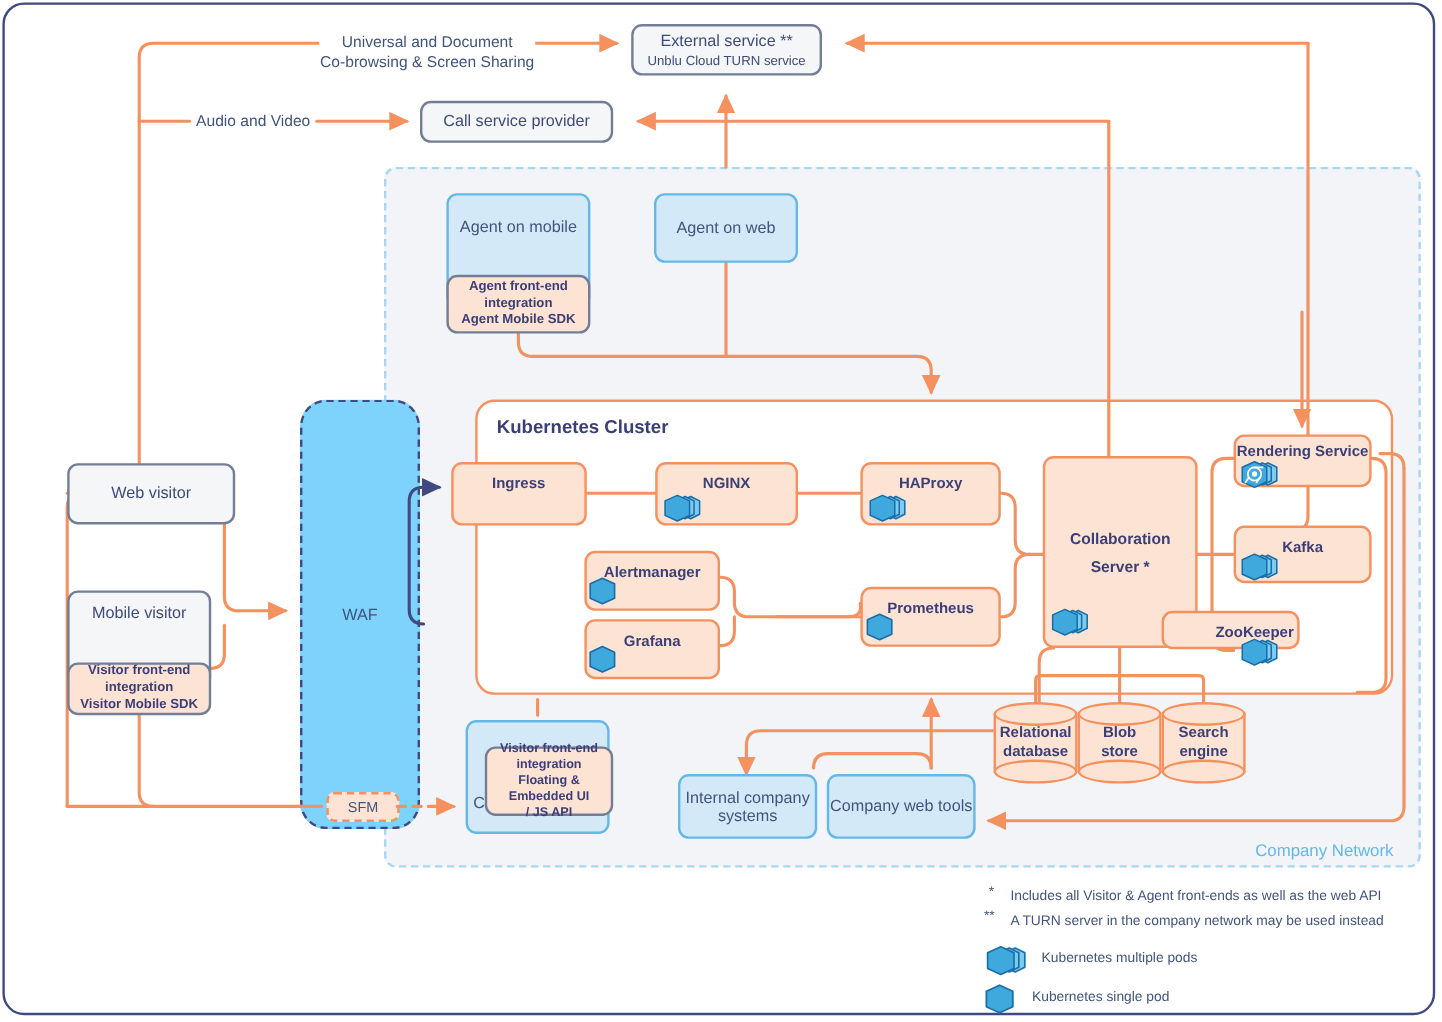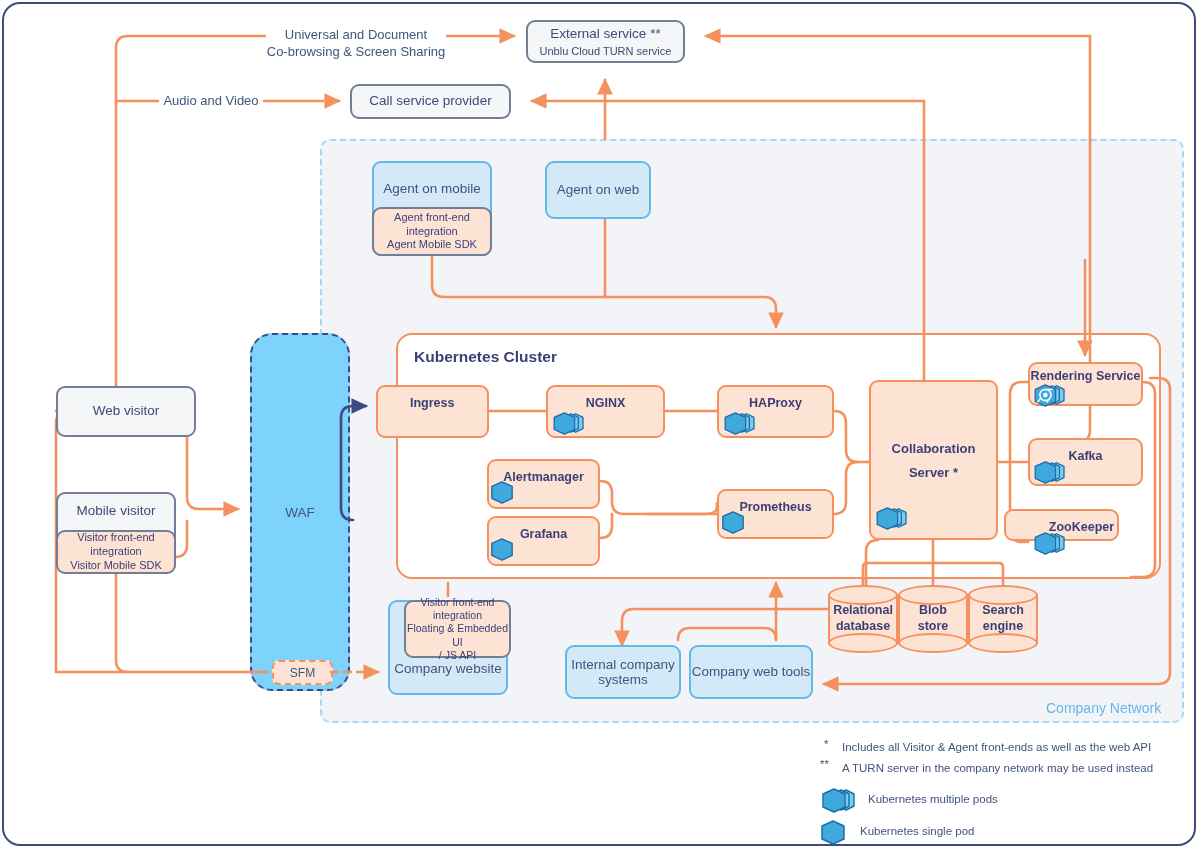--- a/index.html
+++ b/index.html
@@ -29,21 +29,21 @@
   .k8s{background:#fde3d4;border:2px solid #f4915e;border-radius:9px;
        color:#3b3f77;font-weight:bold;font-size:12.5px;
        align-items:flex-start;padding-top:9px;}
 
   
   .blue{background:#d3e9f8;border:2px solid #63b8e8;border-radius:9px;
         color:#41547e;font-size:13.5px;}
 
   
   .sdk{background:#fde3d4;border:2px solid #737e96;border-radius:9px;
-       color:#3b3f77;font-size:11px;font-weight:normal;line-height:1.25;}
+       color:#3b3f77;font-size:11px;font-weight:bold;line-height:1.25;margin-top:22px;}
 
   
   .region-company{
     position:absolute;background:#f2f4f8;border:2px dashed #a9d6f2;
     border-radius:10px;box-sizing:border-box;
   }
   .region-waf{
     position:absolute;background:#7dd3fc;border:2.5px dashed #3f4a80;
     border-radius:22px;box-sizing:border-box;
     display:flex;align-items:center;justify-content:center;
@@ -231,21 +231,21 @@
 
   <div class="node blue" style="left:372px;top:161px;width:120px;height:95px;align-items:flex-start;padding-top:18px;">
     <span class="lbl">Agent on mobile</span>
   </div>
   <div class="node sdk" style="left:372px;top:207px;width:120px;height:49px;flex-direction:column;">
     <span>Agent front-end</span>
     <span>integration</span>
     <span>Agent Mobile SDK</span>
   </div>
 
-  <div class="node blue" style="left:545px;top:161px;width:106px;height:58px;">
+  <div class="node blue" style="left:545px;top:161px;width:120px;height:58px;">
     <span class="lbl">Agent on web</span>
   </div>
 
   <div class="node k8s" style="left:376px;top:385px;width:113px;height:53px;justify-content:flex-start;padding-left:32px;">
     <span class="lbl">Ingress</span>
   </div>
 
   <div class="node k8s" style="left:546px;top:385px;width:119px;height:53px;">
     <span class="lbl">NGINX</span>
   </div>
@@ -335,21 +335,21 @@
   <div class="pod" style="left:1032px;top:459px;width:38px;height:26px;">
     <svg viewBox="0 0 40 28" width="38" height="26">
       <g stroke="#1a6ea8" stroke-width="1.4" stroke-linejoin="round">
         <polygon points="26,4 34,8 34,20 26,24 18,20 18,8" fill="#7ecbf0"></polygon>
         <polygon points="21,4 29,8 29,20 21,24 13,20 13,8" fill="#7ecbf0"></polygon>
         <polygon points="14,3 25,8 25,21 14,26 3,21 3,8" fill="#3fa9dd"></polygon>
       </g>
     </svg>
   </div>
 
-  <div class="node k8s" style="left:1004px;top:509px;width:115px;height:32px;padding-left:40px;">
+  <div class="node k8s" style="left:968px;top:509px;width:115px;height:32px;padding-left:40px;">
     <span class="lbl">ZooKeeper</span>
   </div>
   <div class="pod" style="left:1032px;top:530px;width:38px;height:26px;">
     <svg viewBox="0 0 40 28" width="38" height="26">
       <g stroke="#1a6ea8" stroke-width="1.4" stroke-linejoin="round">
         <polygon points="26,4 34,8 34,20 26,24 18,20 18,8" fill="#7ecbf0"></polygon>
         <polygon points="21,4 29,8 29,20 21,24 13,20 13,8" fill="#7ecbf0"></polygon>
         <polygon points="14,3 25,8 25,21 14,26 3,21 3,8" fill="#3fa9dd"></polygon>
       </g>
     </svg>

